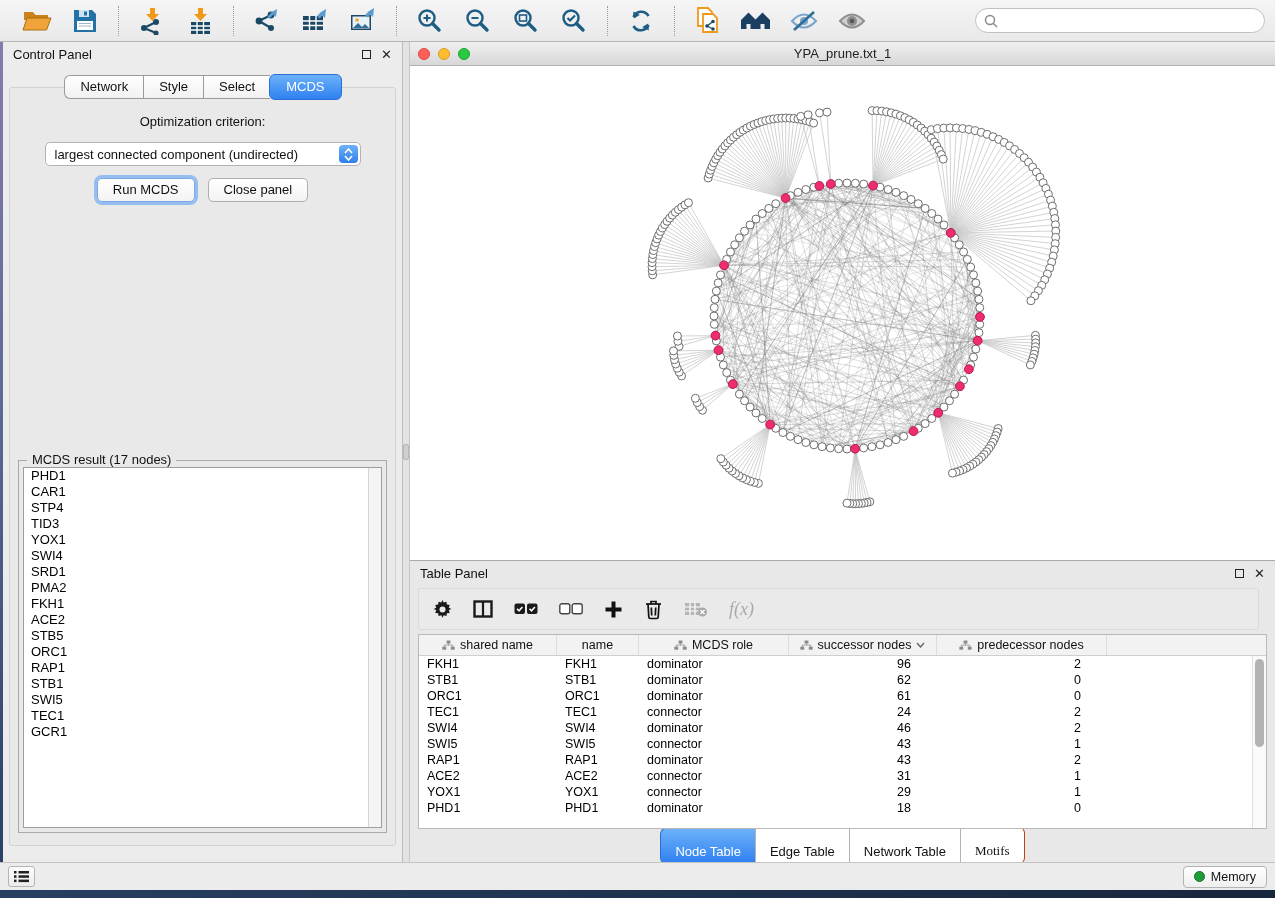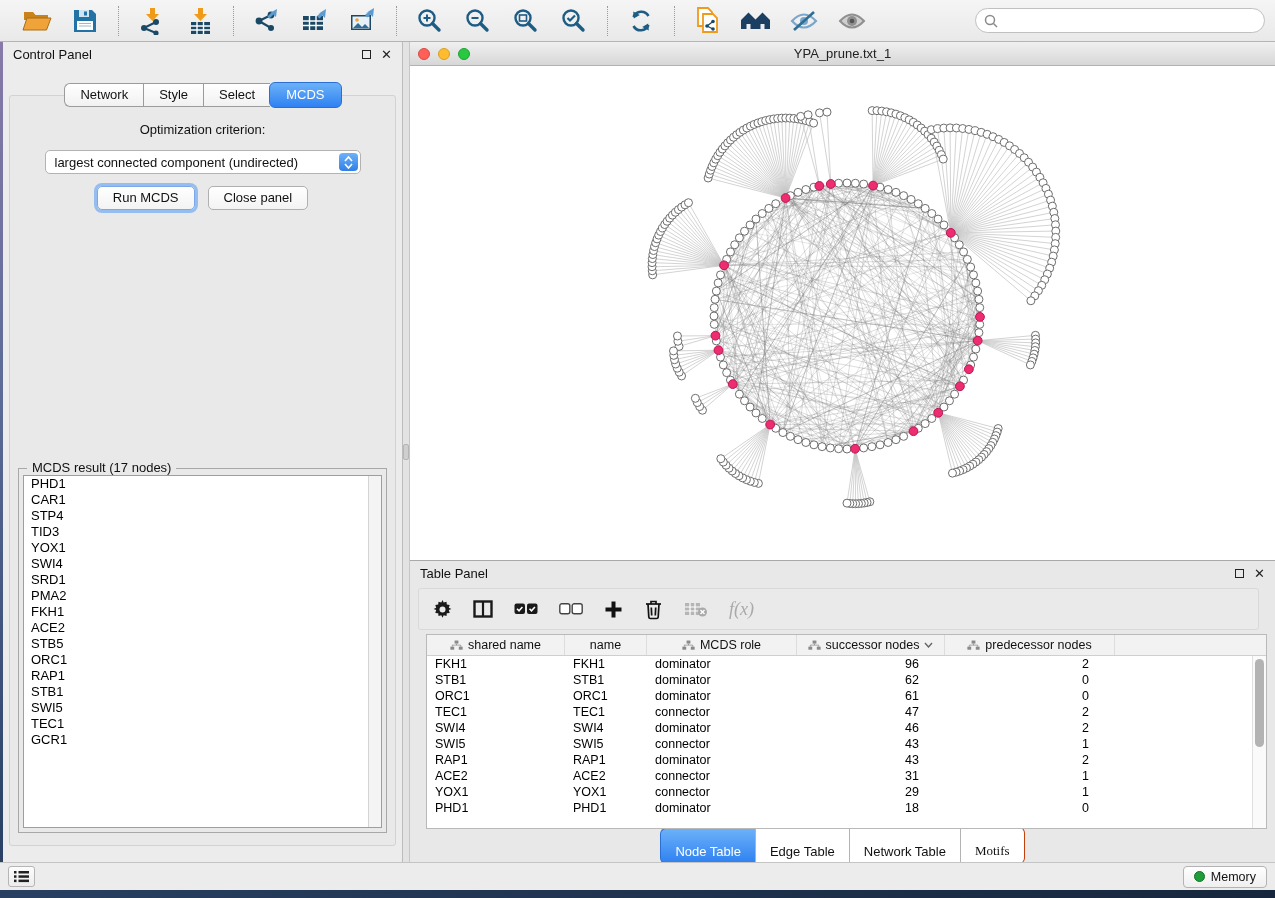--- a/index.html
+++ b/index.html
@@ -24,21 +24,21 @@
 
   
   .cpanel { width:400px; flex:0 0 auto; background:#ececec; border-right:1px solid #bcbcbc;
             display:flex; flex-direction:column; position:relative; }
   .panel-titlebar { height:25px; display:flex; align-items:center; padding:0 10px; font-size:13px; color:#111; flex:0 0 auto; }
   .panel-titlebar .wicons { margin-left:auto; display:flex; gap:9px; align-items:center; }
   .wicon { width:11px; height:11px; display:flex; align-items:center; justify-content:center; color:#222; font-size:12px; }
   .float-square { width:9px; height:9px; border:1.5px solid #222; }
   .close-x { font-weight:bold; font-size:13px; line-height:9px; }
 
-  .tabsrow { display:flex; justify-content:center; margin-top:16px; z-index:2; }
+  .tabsrow { display:flex; justify-content:center; margin-top:8px; z-index:2; }
   .tab { font-size:13px; padding:3px 15px 4px; background:linear-gradient(#ffffff,#f1f1f1);
          border:1px solid #9b9b9b; border-right:none; color:#111; }
   .tab:first-child { border-radius:6px 0 0 6px; }
   .tab:last-child { border-right:1px solid #9b9b9b; border-radius:0 6px 6px 0; }
   .tab.active { background:linear-gradient(#6cb1f8,#2f81f2); color:#fff; border-color:#2a6fd4;
                 border-radius:6px; margin:-1px; padding:4px 16px 5px; }
 
   .cbody { flex:1; margin:-12px 6px 16px 6px; padding-top:12px; border:1px solid #d2d2d2; border-radius:3px;
            background:#e9e9e9; position:relative; display:flex; flex-direction:column; align-items:center; }
   .opt-label { margin-top:14px; font-size:13px; color:#111; }
@@ -75,21 +75,21 @@
   .net-title { position:absolute; left:0; right:0; text-align:center; font-size:13px; color:#222; }
   .net-canvas { flex:1; background:#ffffff; position:relative; overflow:hidden; }
   .net-canvas svg { position:absolute; left:0; top:0; }
 
   
   .tpanel { flex:1; background:#e8e8e8; display:flex; flex-direction:column; min-height:0; }
   .ttoolbar { height:42px; flex:0 0 auto; margin:2px 16px 0 8px; background:#eaeaea; border:1px solid #d9d9d9;
               border-radius:3px; display:flex; align-items:center; gap:21px; padding:0 14px; }
   .ttool { display:flex; align-items:center; justify-content:center; }
   .fx { font-family:"Liberation Serif","DejaVu Serif",serif; font-style:italic; font-size:18px; color:#a9a9a9; }
-  .tablewrap { flex:1; margin:4px 8px 0 16px; background:#fff; border:1px solid #b9b9b9; position:relative; overflow:hidden; }
+  .tablewrap { flex:1; margin:4px 8px 0 8px; background:#fff; border:1px solid #b9b9b9; position:relative; overflow:hidden; }
   .thead { display:flex; height:21px; background:#f2f2f2; border-bottom:1px solid #cfcfcf; font-size:12.5px; color:#111; }
   .hcell { display:flex; align-items:center; justify-content:center; gap:5px; border-right:1px solid #ddd; }
   .c-shared{ width:138px;} .c-name{ width:82px;} .c-role{ width:150px;} .c-succ{ width:148px;} .c-pred{ width:170px;}
   .c-fill { flex:1; border-right:none !important; }
   .trow { display:flex; height:16px; font-size:12.5px; color:#000; align-items:center; }
   .tcell { padding-left:8px; overflow:hidden; white-space:nowrap; }
   .tcell.num { text-align:right; padding-right:26px; padding-left:0; }
   .tscroll { position:absolute; top:21px; bottom:0; right:0; width:14px; background:#fafafa; border-left:1px solid #e0e0e0; }
   .tthumb { position:absolute; top:3px; left:2px; width:9px; height:88px; background:#b3b3b3; border-radius:5px; }
   .ttabs { height:33px; flex:0 0 auto; display:flex; align-items:center; justify-content:center; }
@@ -1347,21 +1347,21 @@
                   <div class="tcell c-name">ORC1</div>
                   <div class="tcell c-role">dominator</div>
                   <div class="tcell c-succ num">61</div>
                   <div class="tcell c-pred num">0</div>
                   <div class="tcell c-fill"></div>
                 </div>
                 <div class="trow">
                   <div class="tcell c-shared">TEC1</div>
                   <div class="tcell c-name">TEC1</div>
                   <div class="tcell c-role">connector</div>
-                  <div class="tcell c-succ num">47</div>
+                  <div class="tcell c-succ num">24</div>
                   <div class="tcell c-pred num">2</div>
                   <div class="tcell c-fill"></div>
                 </div>
                 <div class="trow">
                   <div class="tcell c-shared">SWI4</div>
                   <div class="tcell c-name">SWI4</div>
                   <div class="tcell c-role">dominator</div>
                   <div class="tcell c-succ num">46</div>
                   <div class="tcell c-pred num">2</div>
                   <div class="tcell c-fill"></div>

